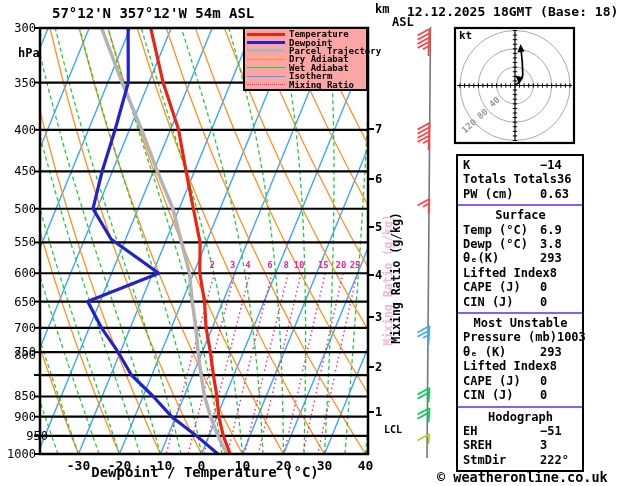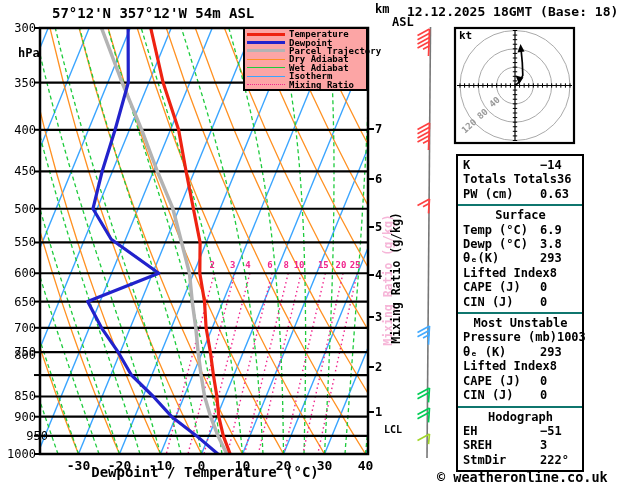--- a/index.html
+++ b/index.html
@@ -14,21 +14,21 @@
   .mrlabel{position:absolute;width:22px;text-align:center;font-size:9px;font-weight:bold;color:#f1268d;}
   .rot{position:absolute;transform:translate(-50%,-50%) rotate(-90deg);font-size:11.5px;font-weight:bold;}
   .ringlabel{position:absolute;transform:rotate(-42deg);font-size:9px;font-weight:bold;color:#999;}
   #legend{position:absolute;left:243px;top:27px;width:125px;height:64px;background:#fca5a5;
           border:2.5px solid #000;box-sizing:border-box;padding:1px 0 0 2px;}
   .legrow{display:flex;align-items:center;height:8.4px;}
   .legsample{width:38px;margin-right:4px;flex:none;}
   .leglabel{font-size:9px;font-weight:bold;white-space:pre;}
   #datatable{position:absolute;left:456px;top:154px;width:128px;border:2px solid #000;
              box-sizing:border-box;background:#fff;}
-  .tsection{border-top:2px solid #0f766e;padding:2px 4px 3px 5px;}
+  .tsection{border-top:2px solid #8b5cf6;padding:2px 4px 3px 5px;}
   .tsection:first-child{border-top:none;}
   .thead{text-align:center;font-size:12px;font-weight:bold;line-height:14.4px;white-space:pre;}
   .trow{display:flex;font-size:12px;font-weight:bold;line-height:14.4px;white-space:pre;}
   .trowlabel{flex:1;}
   .trowvalue{width:38px;flex:none;text-align:left;}
 </style>
 </head>
 <body>
 
 <div id="stage">

